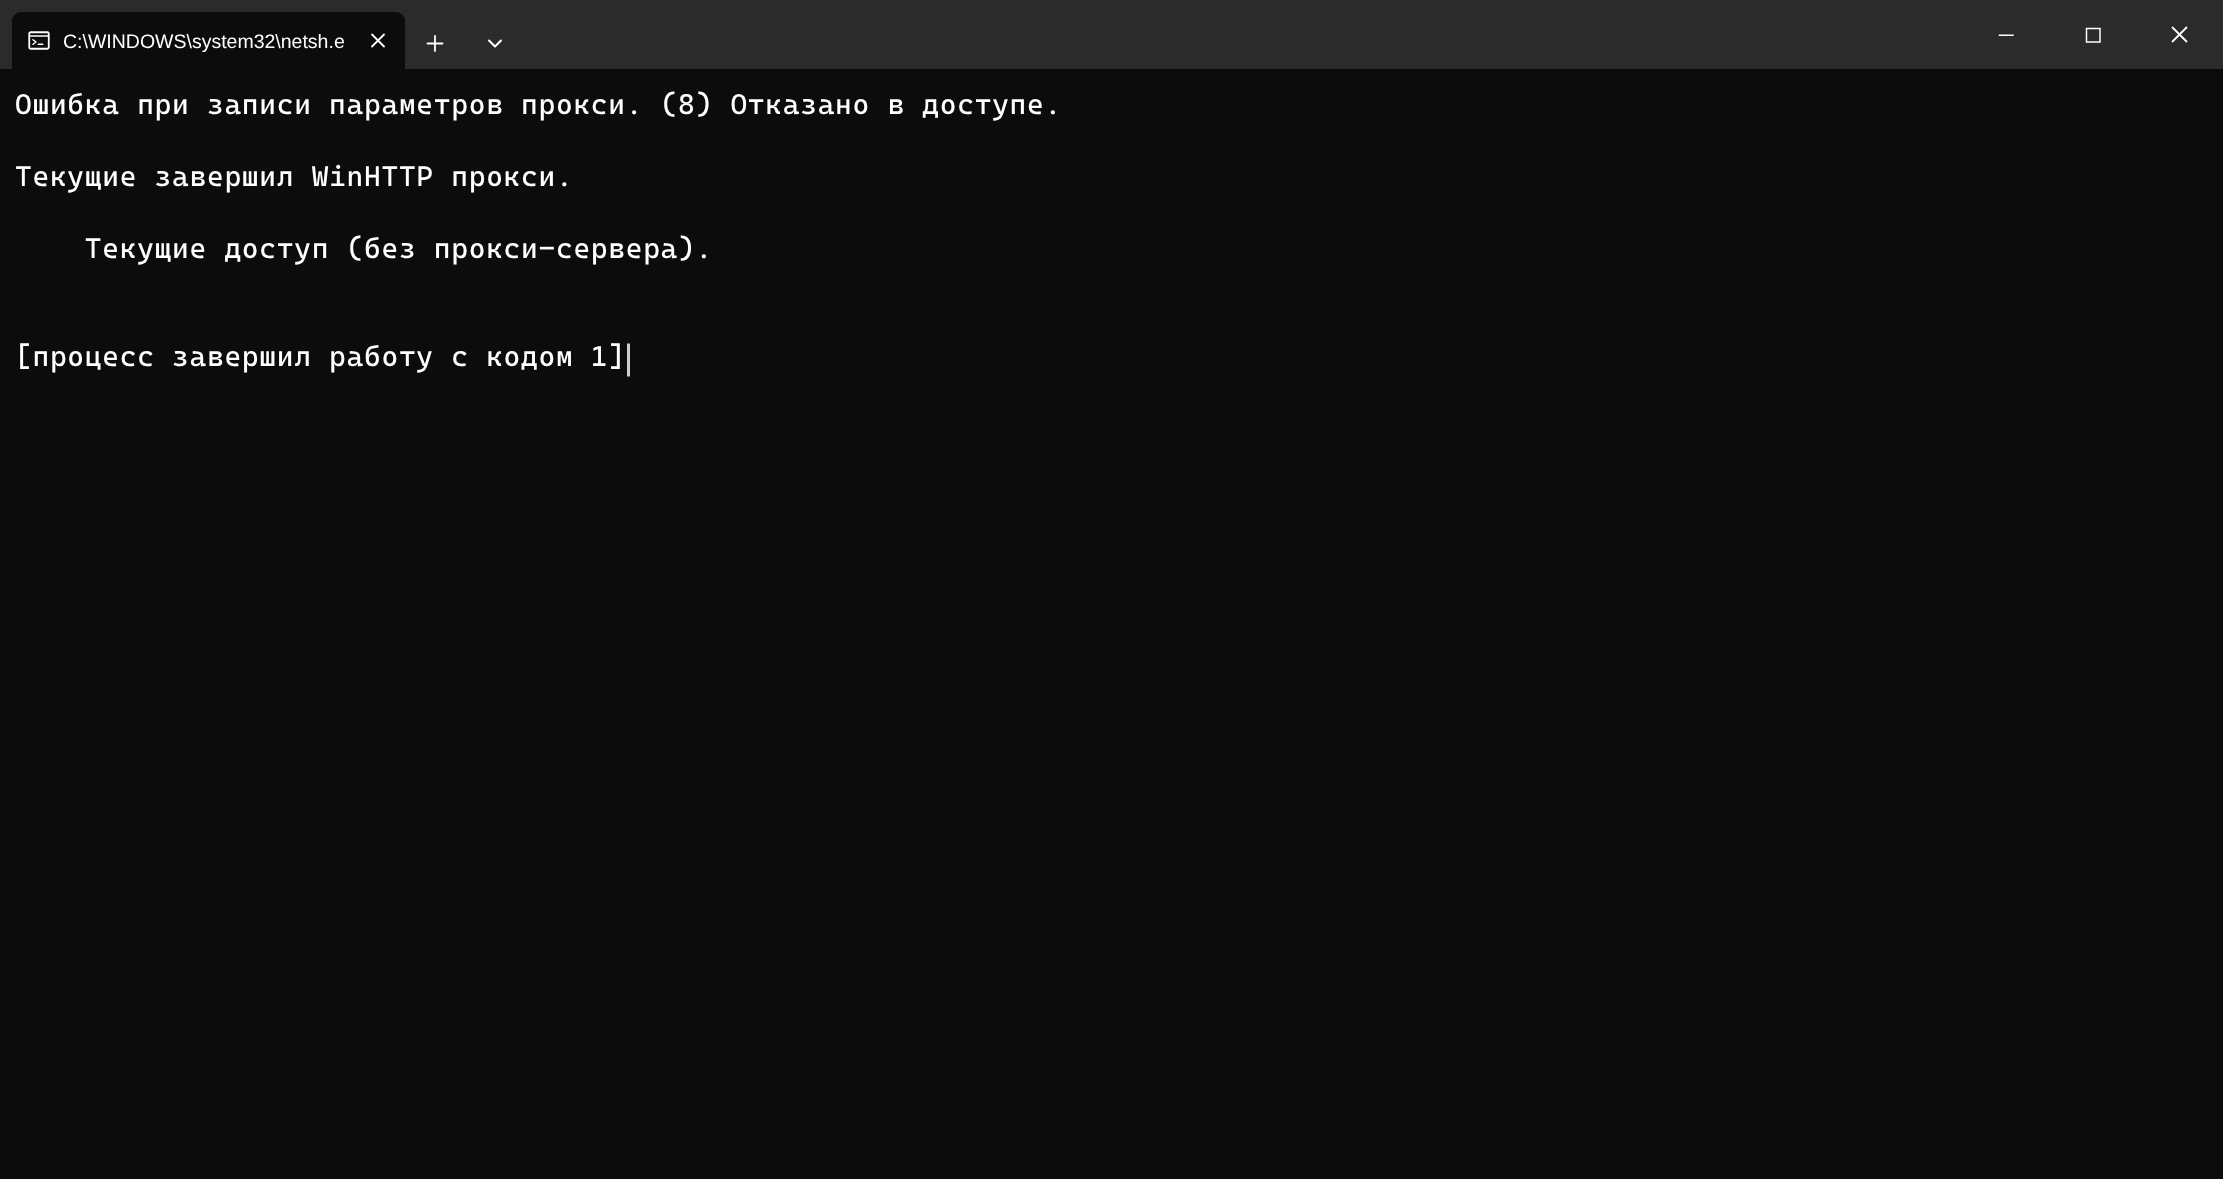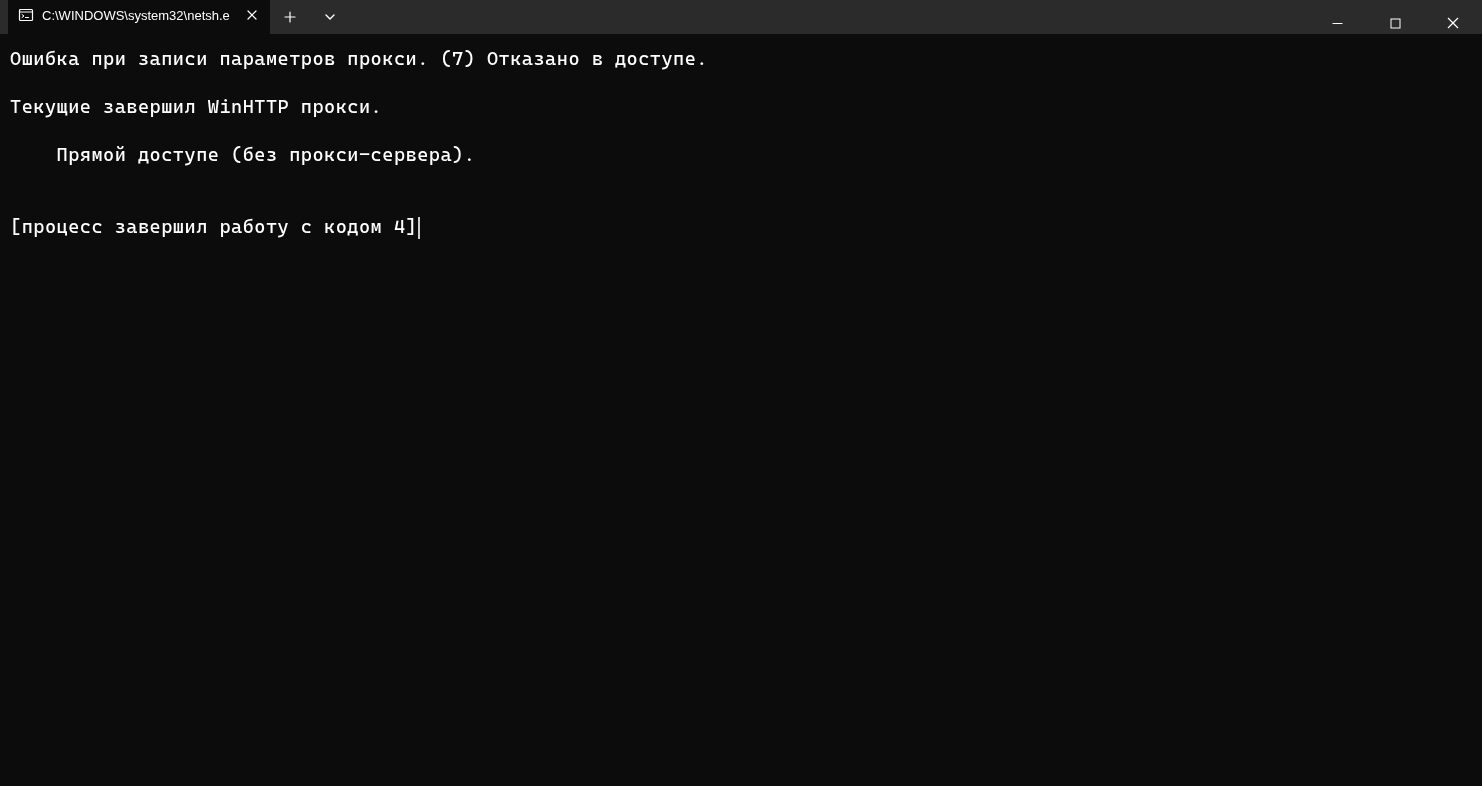--- a/index.html
+++ b/index.html
@@ -18,21 +18,21 @@
     color:var(--text);
     overflow:hidden;
   }
   .window{
     width:1482px;height:786px;
     display:flex;flex-direction:column;
     background:var(--terminal-bg);
   }
   
   .titlebar{
-    height:34px;
+    height:46px;
     background:var(--titlebar-bg);
     display:flex;
     align-items:flex-end;
     user-select:none;
   }
   .tabs{
     display:flex;
     align-items:flex-end;
     height:100%;
     padding-left:8px;
@@ -160,23 +160,23 @@
       </div>
       <div class="win-btn">
         <svg width="12" height="12" viewBox="0 0 12 12">
           <line x1="1" y1="1" x2="11" y2="11" stroke="#ffffff" stroke-width="1.2"></line>
           <line x1="11" y1="1" x2="1" y2="11" stroke="#ffffff" stroke-width="1.2"></line>
         </svg>
       </div>
     </div>
   </div>
 
-  <div class="terminal"><span>Ошибка при записи параметров прокси. (7) Отказано в доступе.</span>
+  <div class="terminal"><span>Ошибка при записи параметров прокси. (8) Отказано в доступе.</span>
 <span></span>
 <span>Текущие завершил WinHTTP прокси.</span>
 <span></span>
-<span>    Прямой доступе (без прокси-сервера).</span>
+<span>    Текущие доступ (без прокси-сервера).</span>
 <span></span>
 <span></span>
-<span>[процесс завершил работу с кодом 4]</span><span class="cursor"></span>
+<span>[процесс завершил работу с кодом 1]</span><span class="cursor"></span>
 </div>
 
 </div>
 
 </body></html>

